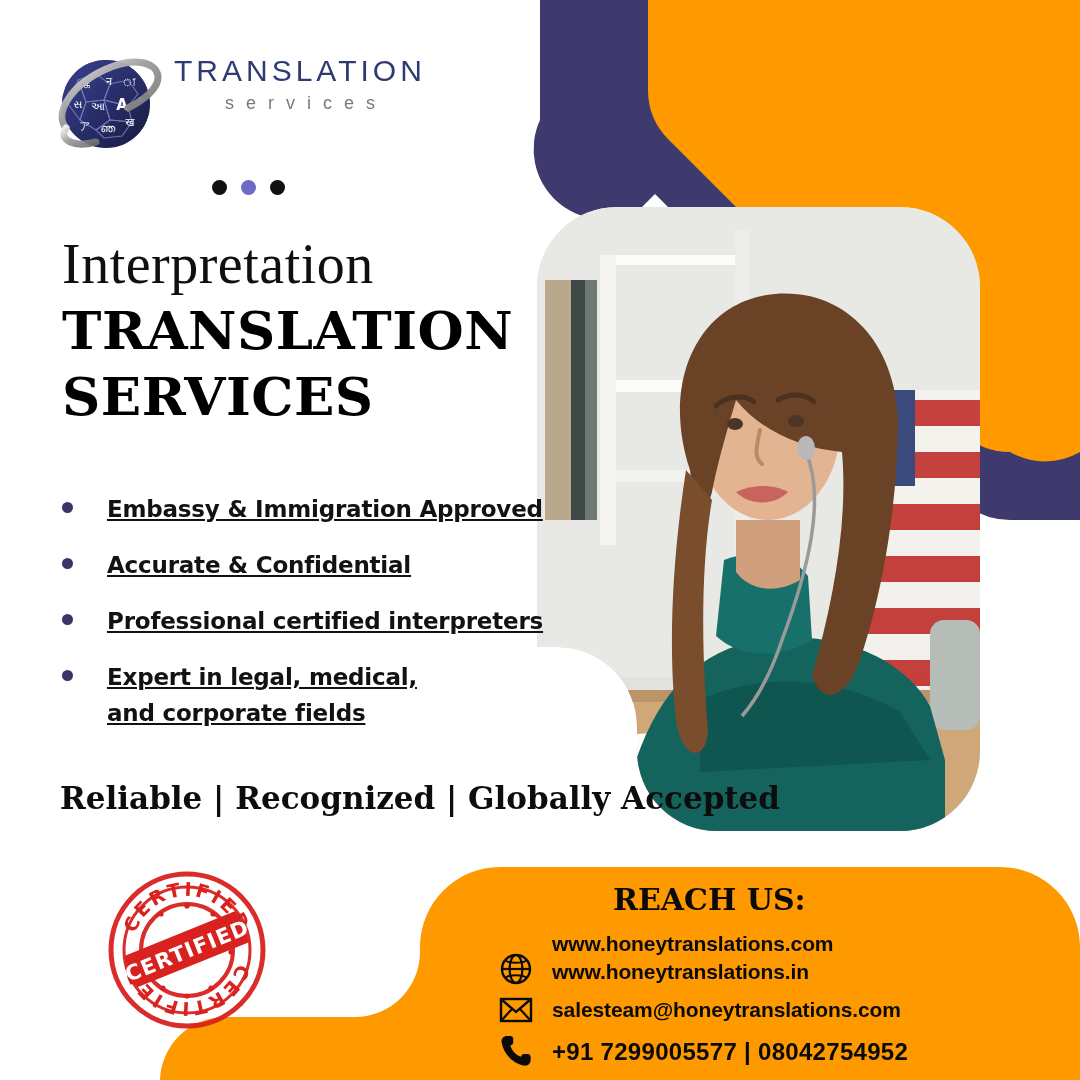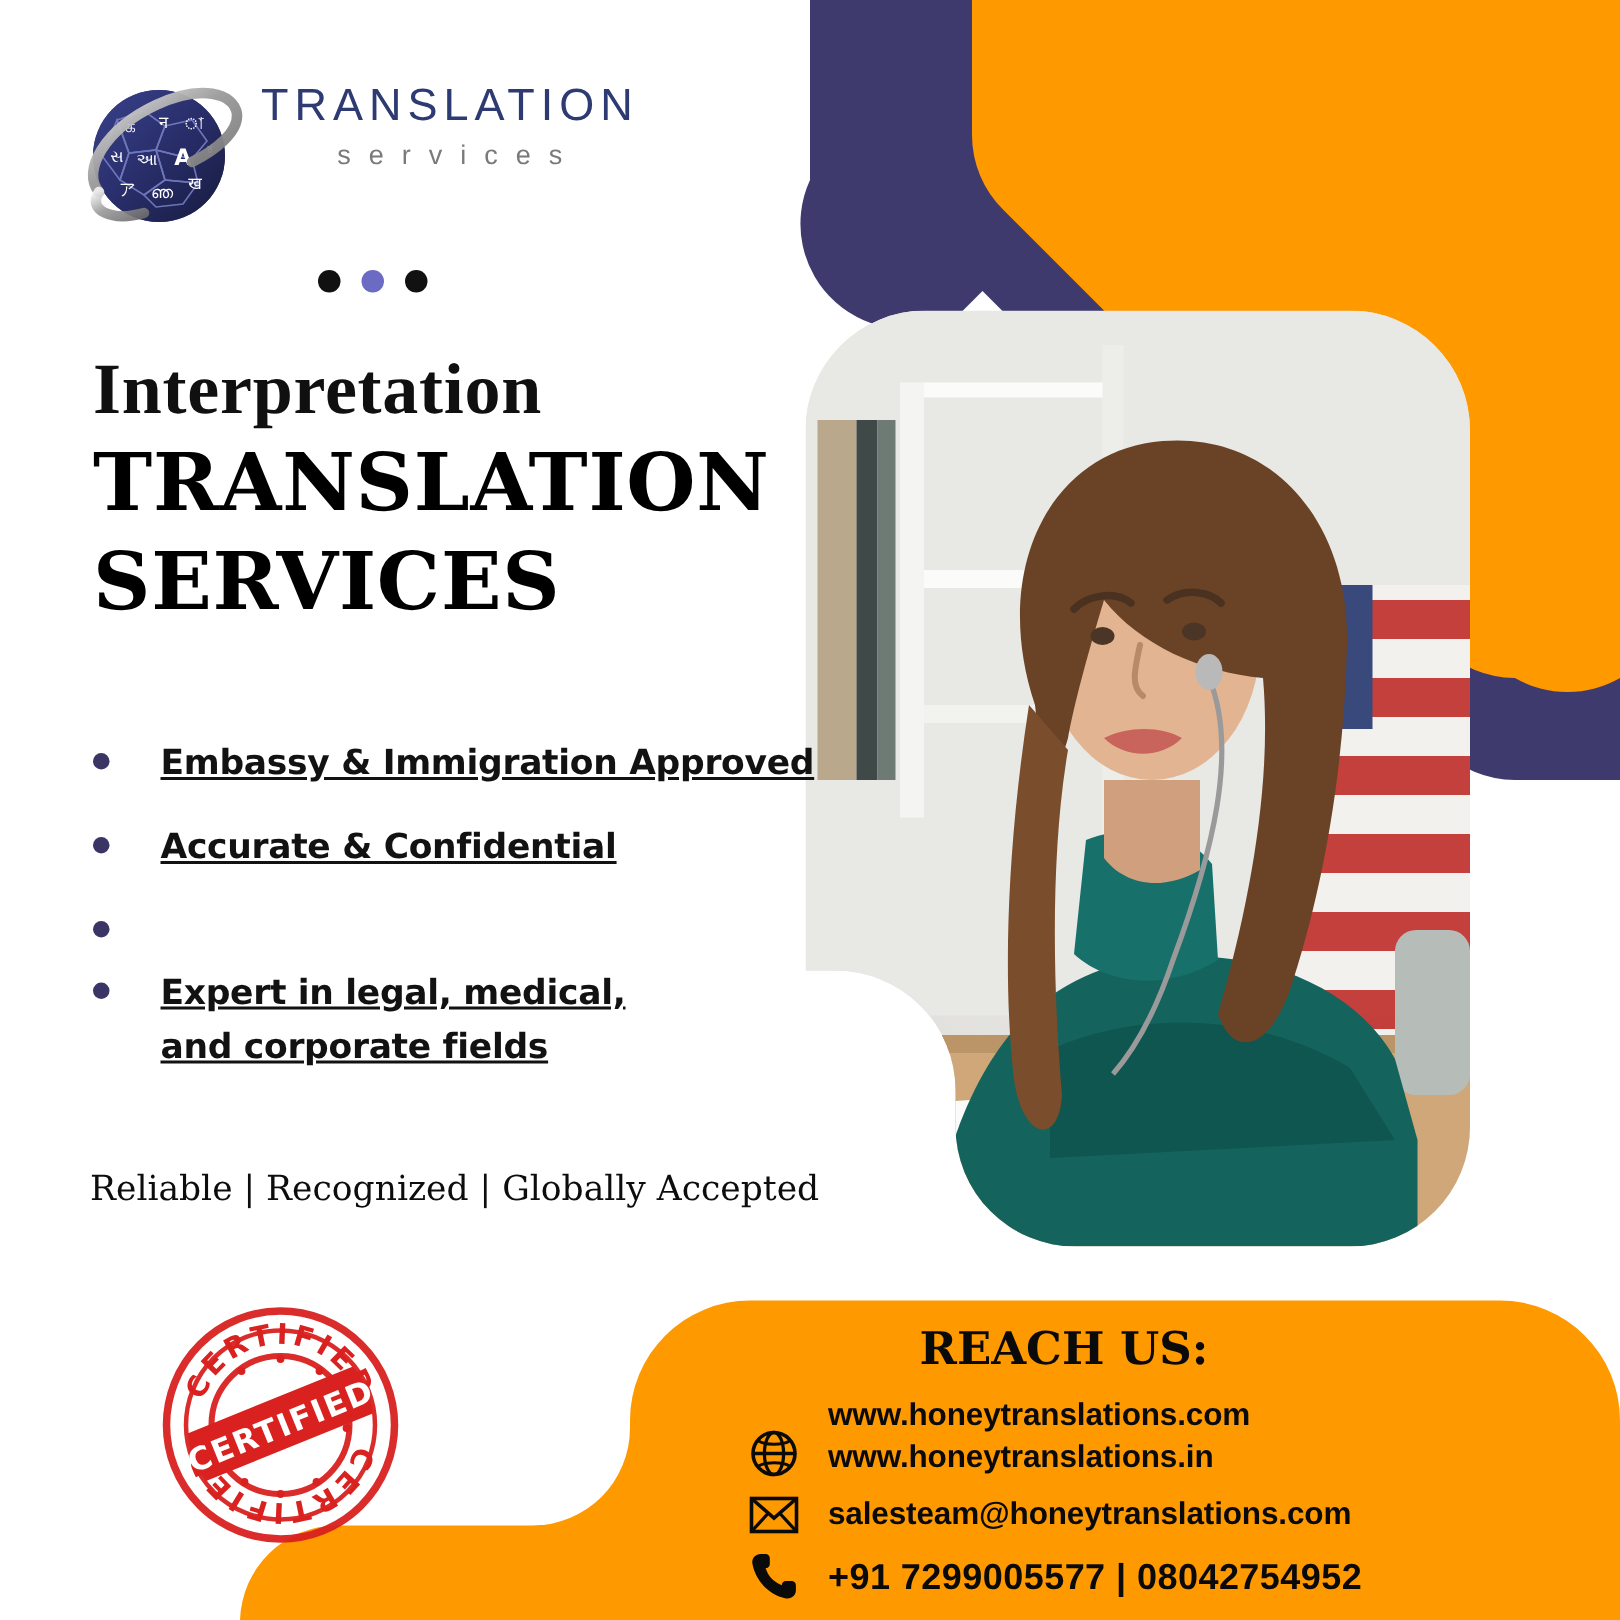--- a/index.html
+++ b/index.html
@@ -73,24 +73,24 @@
     padding-left: 160px;
     display: flex;
     gap: 14px;
   }
   .dot { width: 15px; height: 15px; border-radius: 50%; }
 
   
   .headline-block { position: absolute; left: 62px; top: 236px; width: 470px; }
   .headline-script {
     font-family: "Liberation Serif", serif;
-    font-size: 48px;
+    font-size: 56px;
     line-height: 1.0;
     color: #101010;
-    font-weight: 700;
+    font-weight: 400;
     letter-spacing: 0.5px;
   }
   .headline-main {
     font-family: "DejaVu Serif", serif;
     font-size: 53px;
     line-height: 1.24;
     color: #000000;
     font-weight: bold;
     letter-spacing: 0.5px;
     margin-top: 6px;
@@ -120,22 +120,22 @@
     letter-spacing: -0.2px;
     text-decoration: underline;
   }
 
   
   .tagline {
     position: absolute;
     left: 60px;
     top: 780px;
     font-family: "DejaVu Serif", serif;
-    font-size: 23px;
-    font-weight: normal;
+    font-size: 31px;
+    font-weight: bold;
     color: #0d0d0d;
     letter-spacing: 0px;
     white-space: nowrap;
   }
 
   
   .stamp { position: absolute; left: 103px; top: 866px; width: 168px; height: 168px; }
   .stamp svg { display:block; width: 168px; height: 168px; }
 
   
@@ -342,20 +342,21 @@
     <div class="bullet-item">
       <span class="bullet-dot"></span>
       <span class="bullet-text">Embassy &amp; Immigration Approved</span>
     </div>
     <div class="bullet-item">
       <span class="bullet-dot"></span>
       <span class="bullet-text">Accurate &amp; Confidential</span>
     </div>
     <div class="bullet-item">
       <span class="bullet-dot"></span>
+      <span class="bullet-text">Professional certified interpreters</span>
     </div>
     <div class="bullet-item">
       <span class="bullet-dot"></span>
       <span class="bullet-text" style="max-width:340px;display:inline-block">Expert in legal, medical, and corporate fields</span>
     </div>
   </div>
 
   <div class="tagline">Reliable  |  Recognized  |  Globally Accepted</div>
 
   <div class="stamp">

